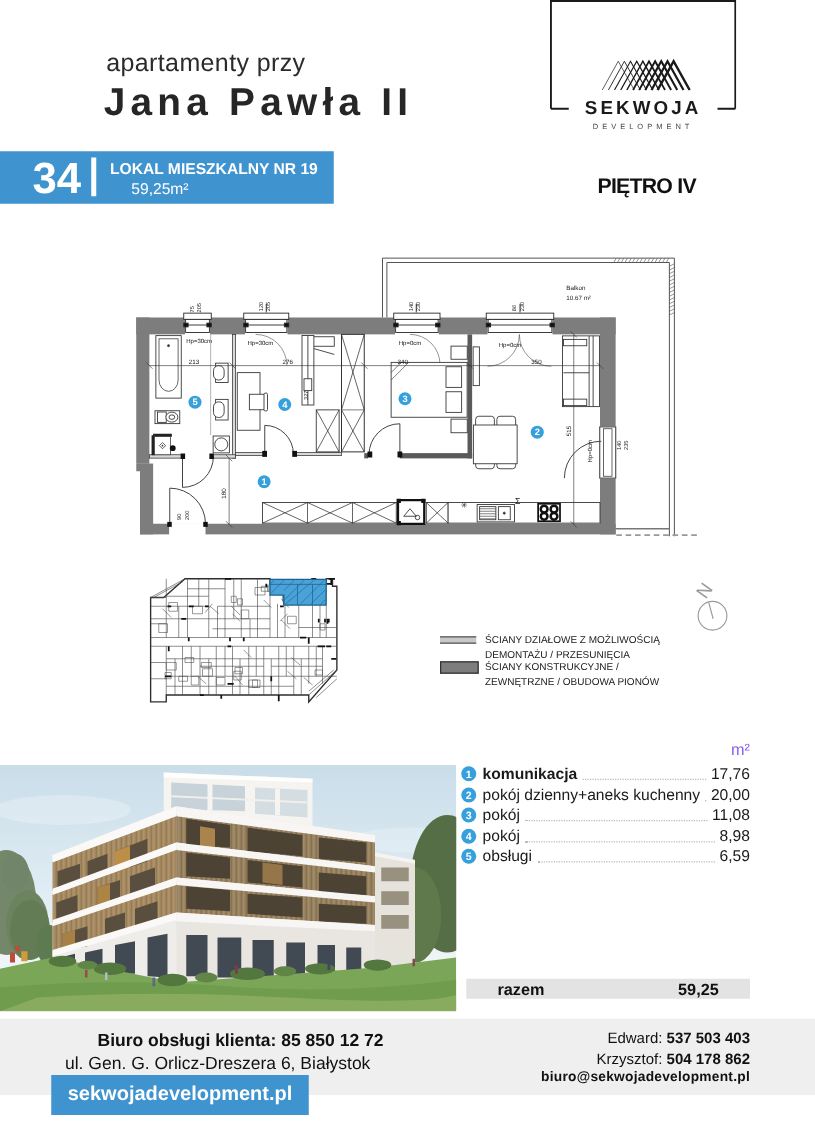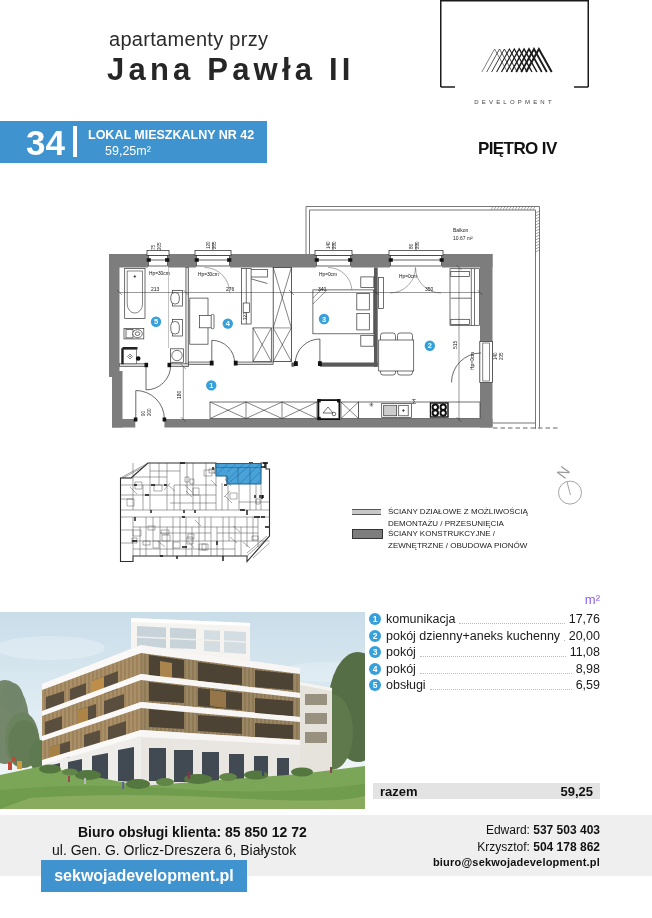--- a/index.html
+++ b/index.html
@@ -3,21 +3,21 @@
 <meta charset="utf-8">
 <style>
   html,body{margin:0;padding:0;}
   body{width:652px;height:918px;position:relative;background:#fff;
        font-family:"Liberation Sans",sans-serif;overflow:hidden;}
   .abs{position:absolute;}
 </style>
 </head>
 <body>
 
-<div class="abs" style="left:85px;top:28px;width:340px;margin-left:24px;">
+<div class="abs" style="left:85px;top:40px;width:340px;">
   <div style="font-size:20px;color:#2b2b2b;letter-spacing:0.3px;">apartamenty przy</div>
   <div style="font-size:31px;font-weight:bold;color:#262626;margin-top:1px;margin-left:-2px;letter-spacing:4.2px;">Jana Pawła II</div>
 </div>
 
 <div class="abs" style="left:440px;top:0px;width:149px;height:110px;">
   <svg width="149" height="110" viewBox="0 0 149 110" style="position:absolute;left:0;top:0;">
 
     <path d="M0.75,87 L0.75,0.75 L148.25,0.75 L148.25,87" fill="none" stroke="#1a1a1a" stroke-width="1.5"></path>
     <line x1="0.75" y1="87" x2="15" y2="87" stroke="#1a1a1a" stroke-width="1.5"></line>
     <line x1="134" y1="87" x2="148.25" y2="87" stroke="#1a1a1a" stroke-width="1.5"></line>
@@ -29,30 +29,31 @@
       <path d="M56.6,72 L69.4,49 L82.2,72" stroke-width="1.03"></path>
       <path d="M61.5,72 L74.3,49 L87.1,72" stroke-width="1.19"></path>
       <path d="M66.4,72 L79.2,49 L92.0,72" stroke-width="1.35"></path>
       <path d="M71.3,72 L84.1,49 L96.9,72" stroke-width="1.51"></path>
       <path d="M76.2,72 L89.0,49 L101.8,72" stroke-width="1.67"></path>
       <path d="M81.2,72 L94.0,49 L106.8,72" stroke-width="1.83"></path>
       <path d="M86.1,72 L98.9,49 L111.7,72" stroke-width="1.99"></path>
     </g>
   </svg>
 
+  <div style="position:absolute;left:0;top:78px;width:149px;text-align:center;font-size:15px;font-weight:bold;color:#1a1a1a;letter-spacing:2.5px;">SEKWOJA</div>
 
   <div style="position:absolute;left:0;top:99px;width:149px;text-align:center;font-size:6px;color:#444;letter-spacing:3.2px;">DEVELOPMENT</div>
 </div>
 
 <div class="abs" style="left:478px;top:139px;font-size:17px;font-weight:bold;color:#111;letter-spacing:-0.6px;">PIĘTRO IV</div>
 
 <div class="abs" style="left:0;top:121px;width:267px;height:42px;background:#3f94d0;color:#fff;">
   <div style="position:absolute;left:26px;top:1.5px;font-size:35px;font-weight:bold;">34</div>
   <div style="position:absolute;left:73px;top:5px;width:3.5px;height:31px;background:#fff;"></div>
-  <div style="position:absolute;left:88px;top:7px;font-size:12.5px;font-weight:bold;white-space:nowrap;">LOKAL MIESZKALNY NR 42</div>
+  <div style="position:absolute;left:88px;top:7px;font-size:12.5px;font-weight:bold;white-space:nowrap;">LOKAL MIESZKALNY NR 19</div>
   <div style="position:absolute;left:88px;top:23px;font-size:12.5px;white-space:nowrap;margin-left:17px;">59,25m²</div>
 </div>
 
 <svg class="abs" style="left:0;top:0;" width="652" height="460" viewBox="0 0 652 460">
   <defs>
     <pattern id="bhatch" width="3" height="3" patternUnits="userSpaceOnUse" patternTransform="rotate(45)">
       <rect width="3" height="3" fill="#4da0d6"></rect>
       <line x1="0" y1="0" x2="0" y2="3" stroke="#2f7cb0" stroke-width="1"></line>
     </pattern>
   </defs>
@@ -440,21 +441,21 @@
   <line x1="27" y1="27" x2="30.5" y2="40" stroke="#9a9a9a" stroke-width="0.9"></line>
   <text x="18" y="24" font-size="15" fill="#9a9a9a" transform="rotate(-55 22 18)" font-family="Liberation Sans">N</text>
 </svg>
 
 <div class="abs" style="left:500px;top:592px;width:100px;text-align:right;font-size:13px;font-weight:normal;color:#8b5cf6;">m²</div>
 
 <div class="abs" style="left:369px;top:611px;width:231px;font-size:12.5px;color:#1a1a1a;">
 
   <div style="display:flex;align-items:center;height:16.5px;">
     <span style="width:12px;height:12px;border-radius:50%;background:#35a0db;color:#fff;font-size:8.5px;font-weight:bold;display:inline-flex;align-items:center;justify-content:center;flex:none;">1</span>
-    <span style="margin-left:5px;white-space:nowrap;">komunikacja</span>
+    <span style="margin-left:5px;white-space:nowrap;font-weight:bold;">komunikacja</span>
     <span style="flex:1;border-bottom:1px dotted #bbb;margin:0 4px;height:9px;"></span>
     <span>17,76</span>
   </div>
 
   <div style="display:flex;align-items:center;height:16.5px;">
     <span style="width:12px;height:12px;border-radius:50%;background:#35a0db;color:#fff;font-size:8.5px;font-weight:bold;display:inline-flex;align-items:center;justify-content:center;flex:none;">2</span>
     <span style="margin-left:5px;white-space:nowrap;">pokój dzienny+aneks kuchenny</span>
     <span style="flex:1;border-bottom:1px dotted #bbb;margin:0 4px;height:9px;"></span>
     <span>20,00</span>
   </div>
@@ -474,21 +475,21 @@
   </div>
 
   <div style="display:flex;align-items:center;height:16.5px;">
     <span style="width:12px;height:12px;border-radius:50%;background:#35a0db;color:#fff;font-size:8.5px;font-weight:bold;display:inline-flex;align-items:center;justify-content:center;flex:none;">5</span>
     <span style="margin-left:5px;white-space:nowrap;">obsługi</span>
     <span style="flex:1;border-bottom:1px dotted #bbb;margin:0 4px;height:9px;"></span>
     <span>6,59</span>
   </div>
 </div>
 
-<div class="abs" style="left:373px;top:783px;width:227px;height:16px;background:#e3e3e3;display:flex;align-items:center;justify-content:space-between;padding:0 7px;box-sizing:border-box;">
+<div class="abs" style="left:373px;top:783px;width:227px;height:16px;background:#e3e3e3;display:flex;align-items:center;justify-content:space-between;padding:0 25px;box-sizing:border-box;">
   <span style="font-size:13px;font-weight:bold;color:#111;">razem</span>
   <span style="font-size:13px;font-weight:bold;color:#111;">59,25</span>
 </div>
 
 <svg class="abs" style="left:0;top:612px;" width="365" height="197" viewBox="0 0 365 197">
   <defs>
     <linearGradient id="sky" x1="0" y1="0" x2="0" y2="1">
       <stop offset="0" stop-color="#c9dde9"></stop>
       <stop offset="0.5" stop-color="#dfecf3"></stop>
       <stop offset="0.8" stop-color="#eff5f7"></stop>

